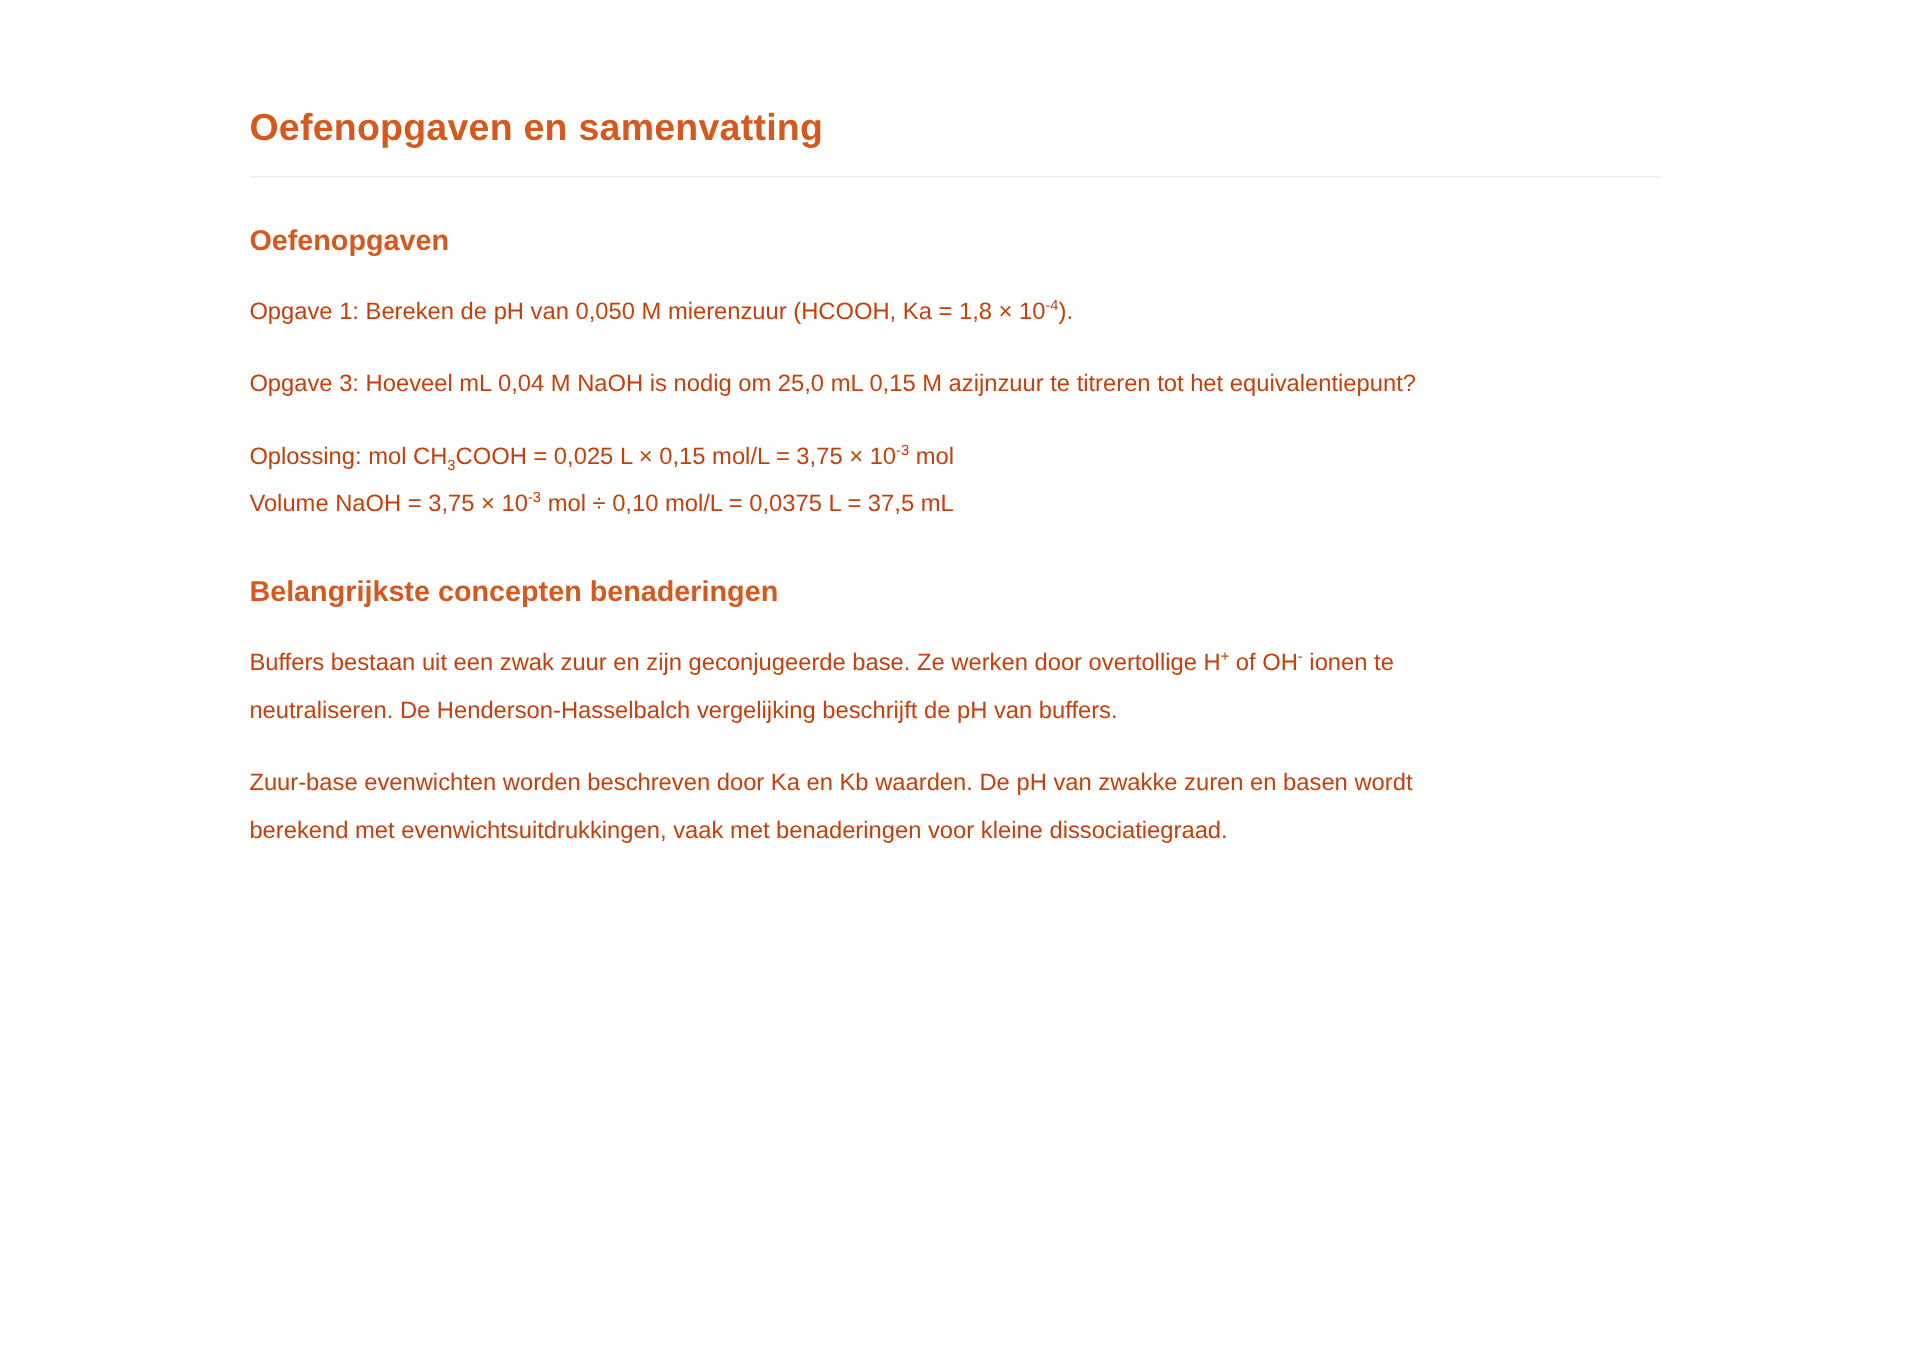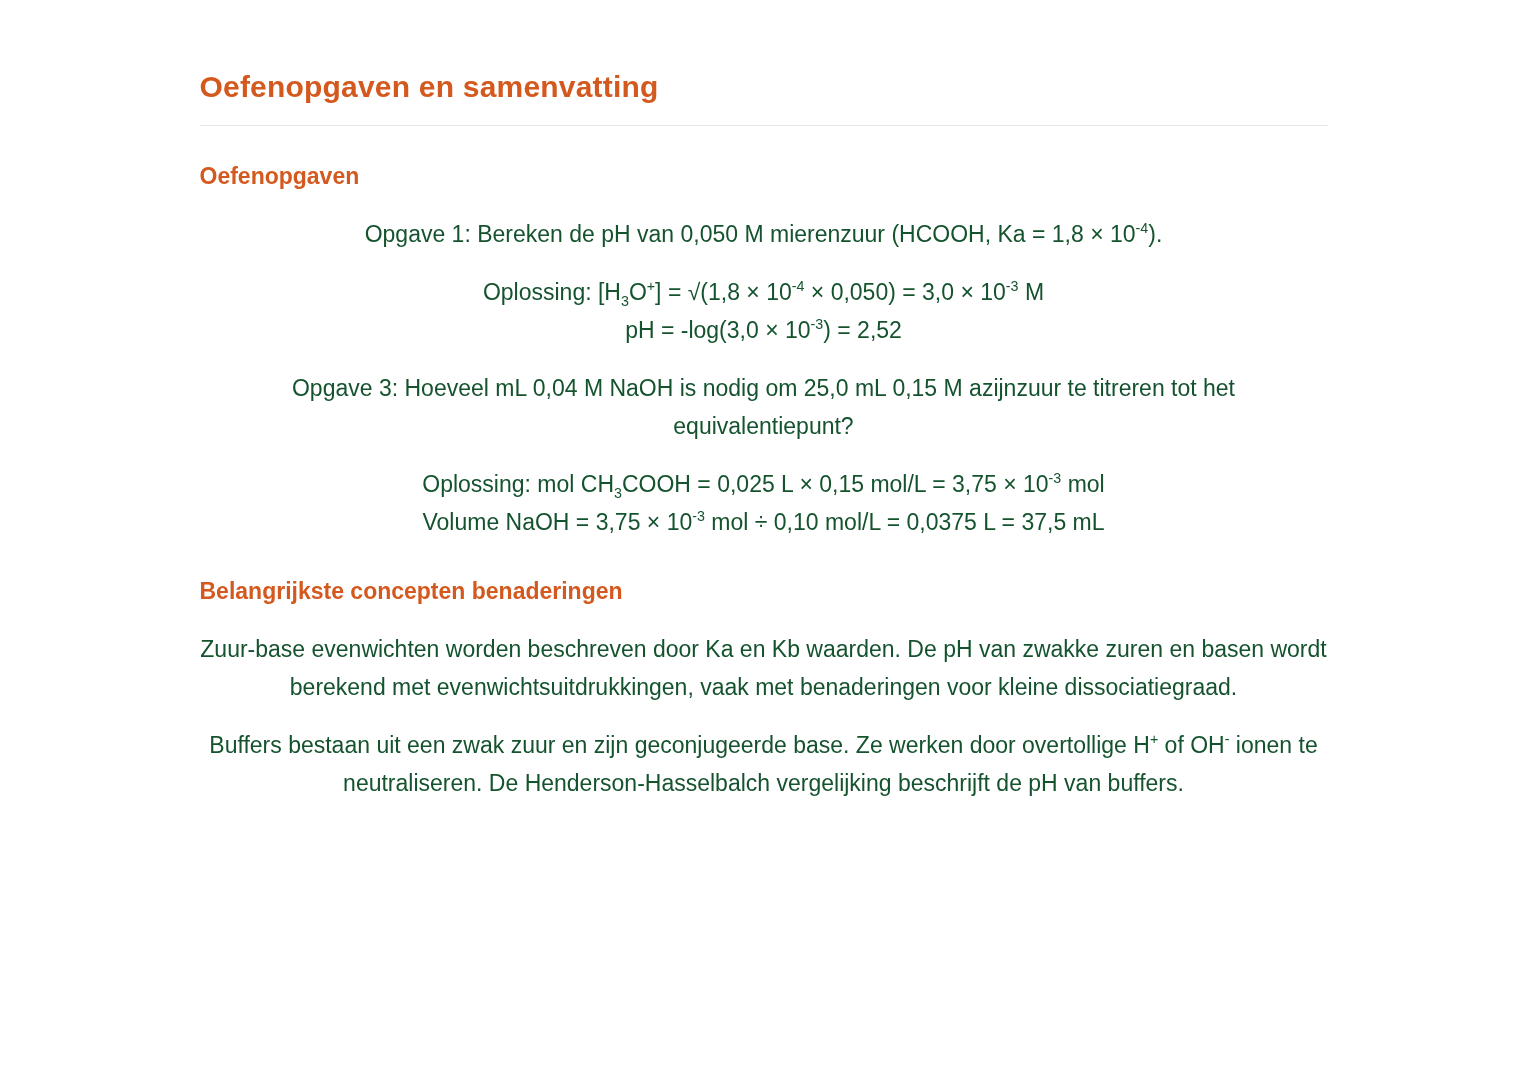--- a/index.html
+++ b/index.html
@@ -11,21 +11,21 @@
     color: #333333;
   }
   .page {
     width: 1527px;
     min-height: 1080px;
     background: #ffffff;
     margin: 0 auto;
   }
   .content {
     max-width: 1128px;
-    margin: 0 auto;
+    margin: 16px auto;
     padding: 68px 0 120px 0;
   }
   h1.doc-title {
     font-size: 30px;
     line-height: 1.25;
     font-weight: 700;
     color: #d4591e;
     margin: 0 0 19px 0;
     letter-spacing: 0.2px;
   }
@@ -35,25 +35,24 @@
     margin: 0;
   }
   h3.section-heading {
     font-size: 23px;
     line-height: 38px;
     font-weight: 700;
     color: #d4591e;
     margin: 31px 0 0 0;
   }
   p.body-par {
-    font-size: 23px;
+    font-size: 19px;
     line-height: 38px;
     margin: 20px 0 0 0;
-    color: #14532d;
-    text-align: center;
+    color: #c2410c;
   }
   p.body-par sup, p.body-par sub {
     font-size: 62%;
     line-height: 0;
   }
   p.body-par sup { vertical-align: super; }
   p.body-par sub { vertical-align: sub; }
 </style>
 </head>
 <body>
@@ -62,28 +61,27 @@
   <div class="content">
 
     <h1 class="doc-title">Oefenopgaven en samenvatting</h1>
 
     <hr class="title-rule">
 
     <h3 class="section-heading">Oefenopgaven</h3>
 
     <p class="body-par">Opgave 1: Bereken de pH van 0,050 M mierenzuur (HCOOH, Ka = 1,8 × 10<sup>-4</sup>).</p>
 
-    <p class="body-par">Oplossing: [H<sub>3</sub>O<sup>+</sup>] = √(1,8 × 10<sup>-4</sup> × 0,050) = 3,0 × 10<sup>-3</sup> M<br>pH = -log(3,0 × 10<sup>-3</sup>) = 2,52</p>
 
 
 
     <p class="body-par">Opgave 3: Hoeveel mL 0,04 M NaOH is nodig om 25,0 mL 0,15 M azijnzuur te titreren tot het equivalentiepunt?</p>
 
     <p class="body-par">Oplossing: mol CH<sub>3</sub>COOH = 0,025 L × 0,15 mol/L = 3,75 × 10<sup>-3</sup> mol<br>Volume NaOH = 3,75 × 10<sup>-3</sup> mol ÷ 0,10 mol/L = 0,0375 L = 37,5 mL</p>
 
     <h3 class="section-heading">Belangrijkste concepten benaderingen</h3>
 
+    <p class="body-par">Buffers bestaan uit een zwak zuur en zijn geconjugeerde base. Ze werken door overtollige H<sup>+</sup> of OH<sup>-</sup> ionen te<br>neutraliseren. De Henderson-Hasselbalch vergelijking beschrijft de pH van buffers.</p>
+
     <p class="body-par">Zuur-base evenwichten worden beschreven door Ka en Kb waarden. De pH van zwakke zuren en basen wordt<br>berekend met evenwichtsuitdrukkingen, vaak met benaderingen voor kleine dissociatiegraad.</p>
-
-    <p class="body-par">Buffers bestaan uit een zwak zuur en zijn geconjugeerde base. Ze werken door overtollige H<sup>+</sup> of OH<sup>-</sup> ionen te<br>neutraliseren. De Henderson-Hasselbalch vergelijking beschrijft de pH van buffers.</p>
 
   </div>
 </div>
 
 </body></html>

